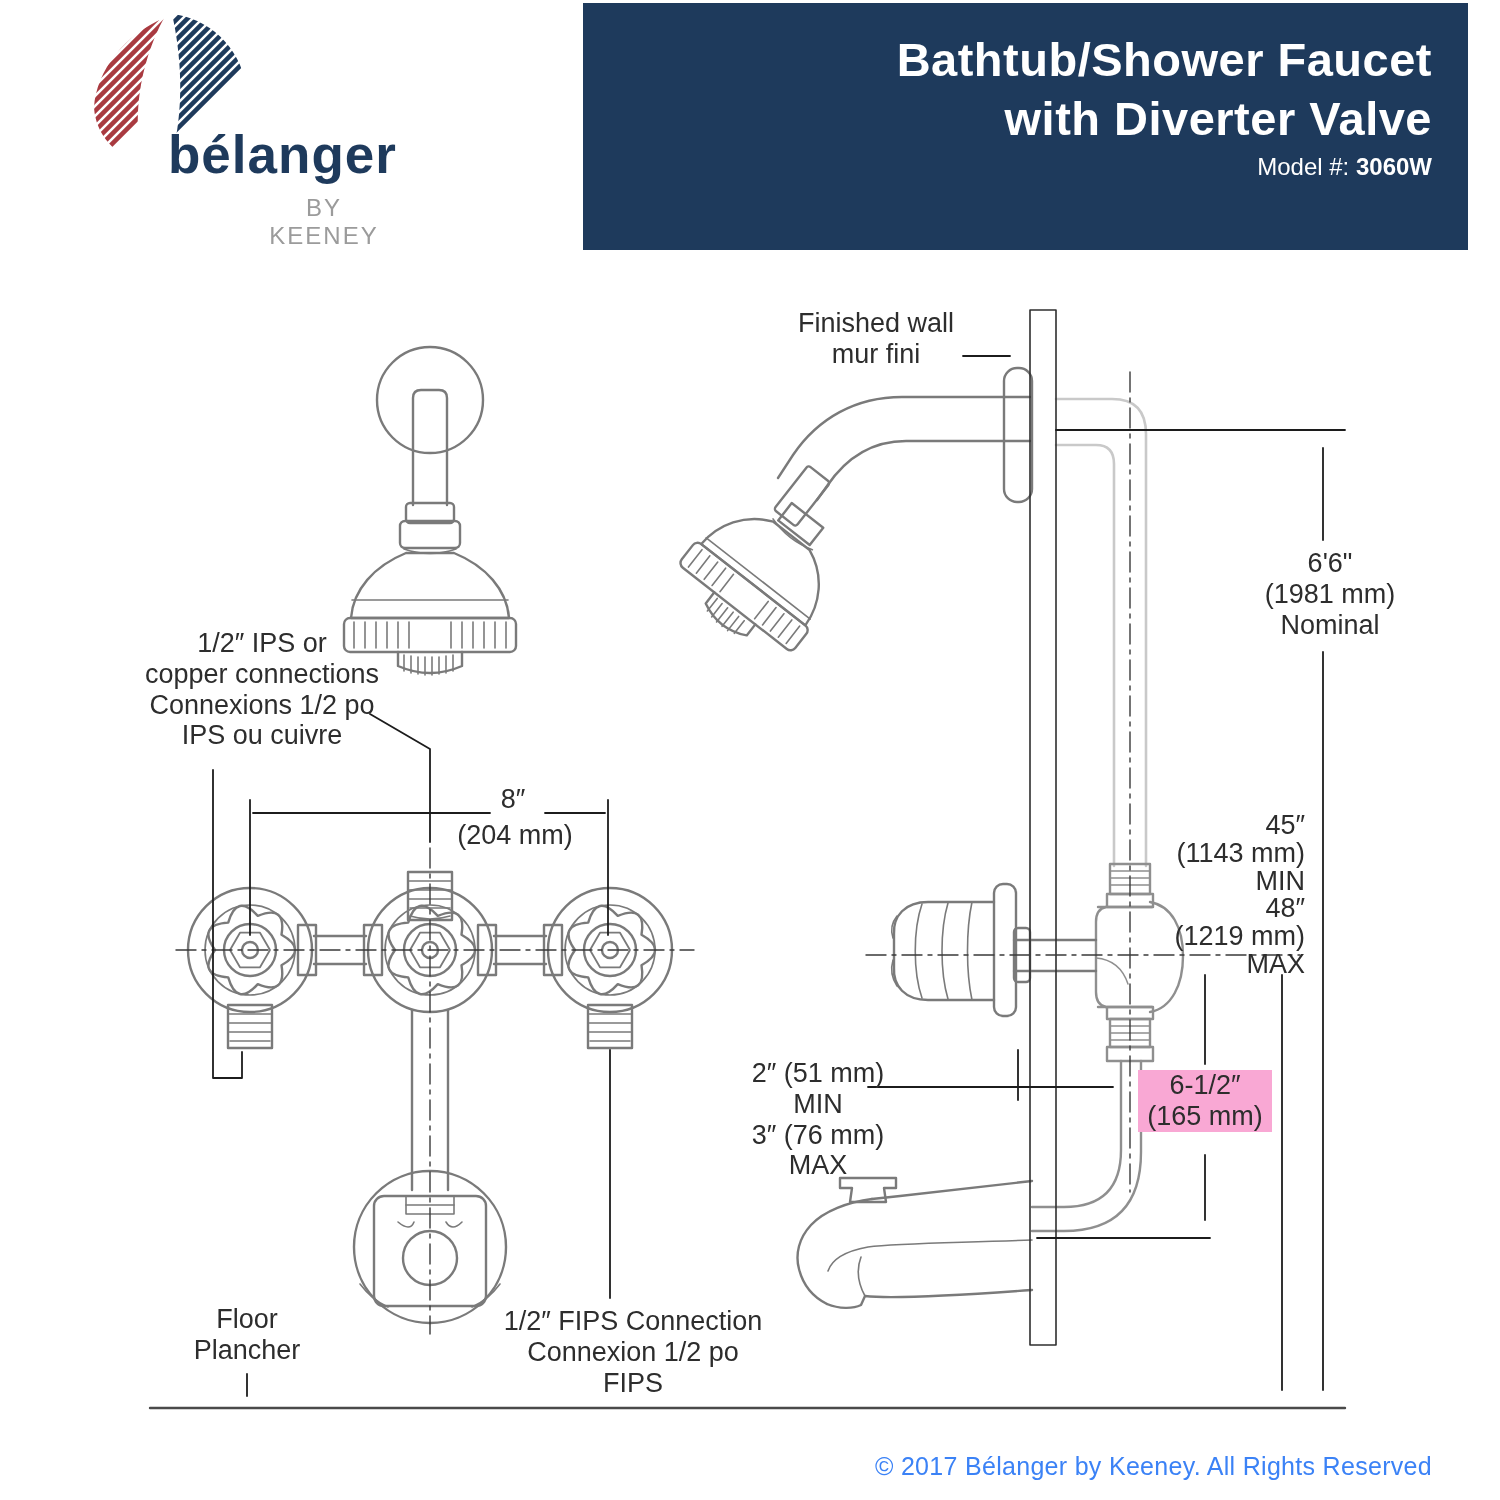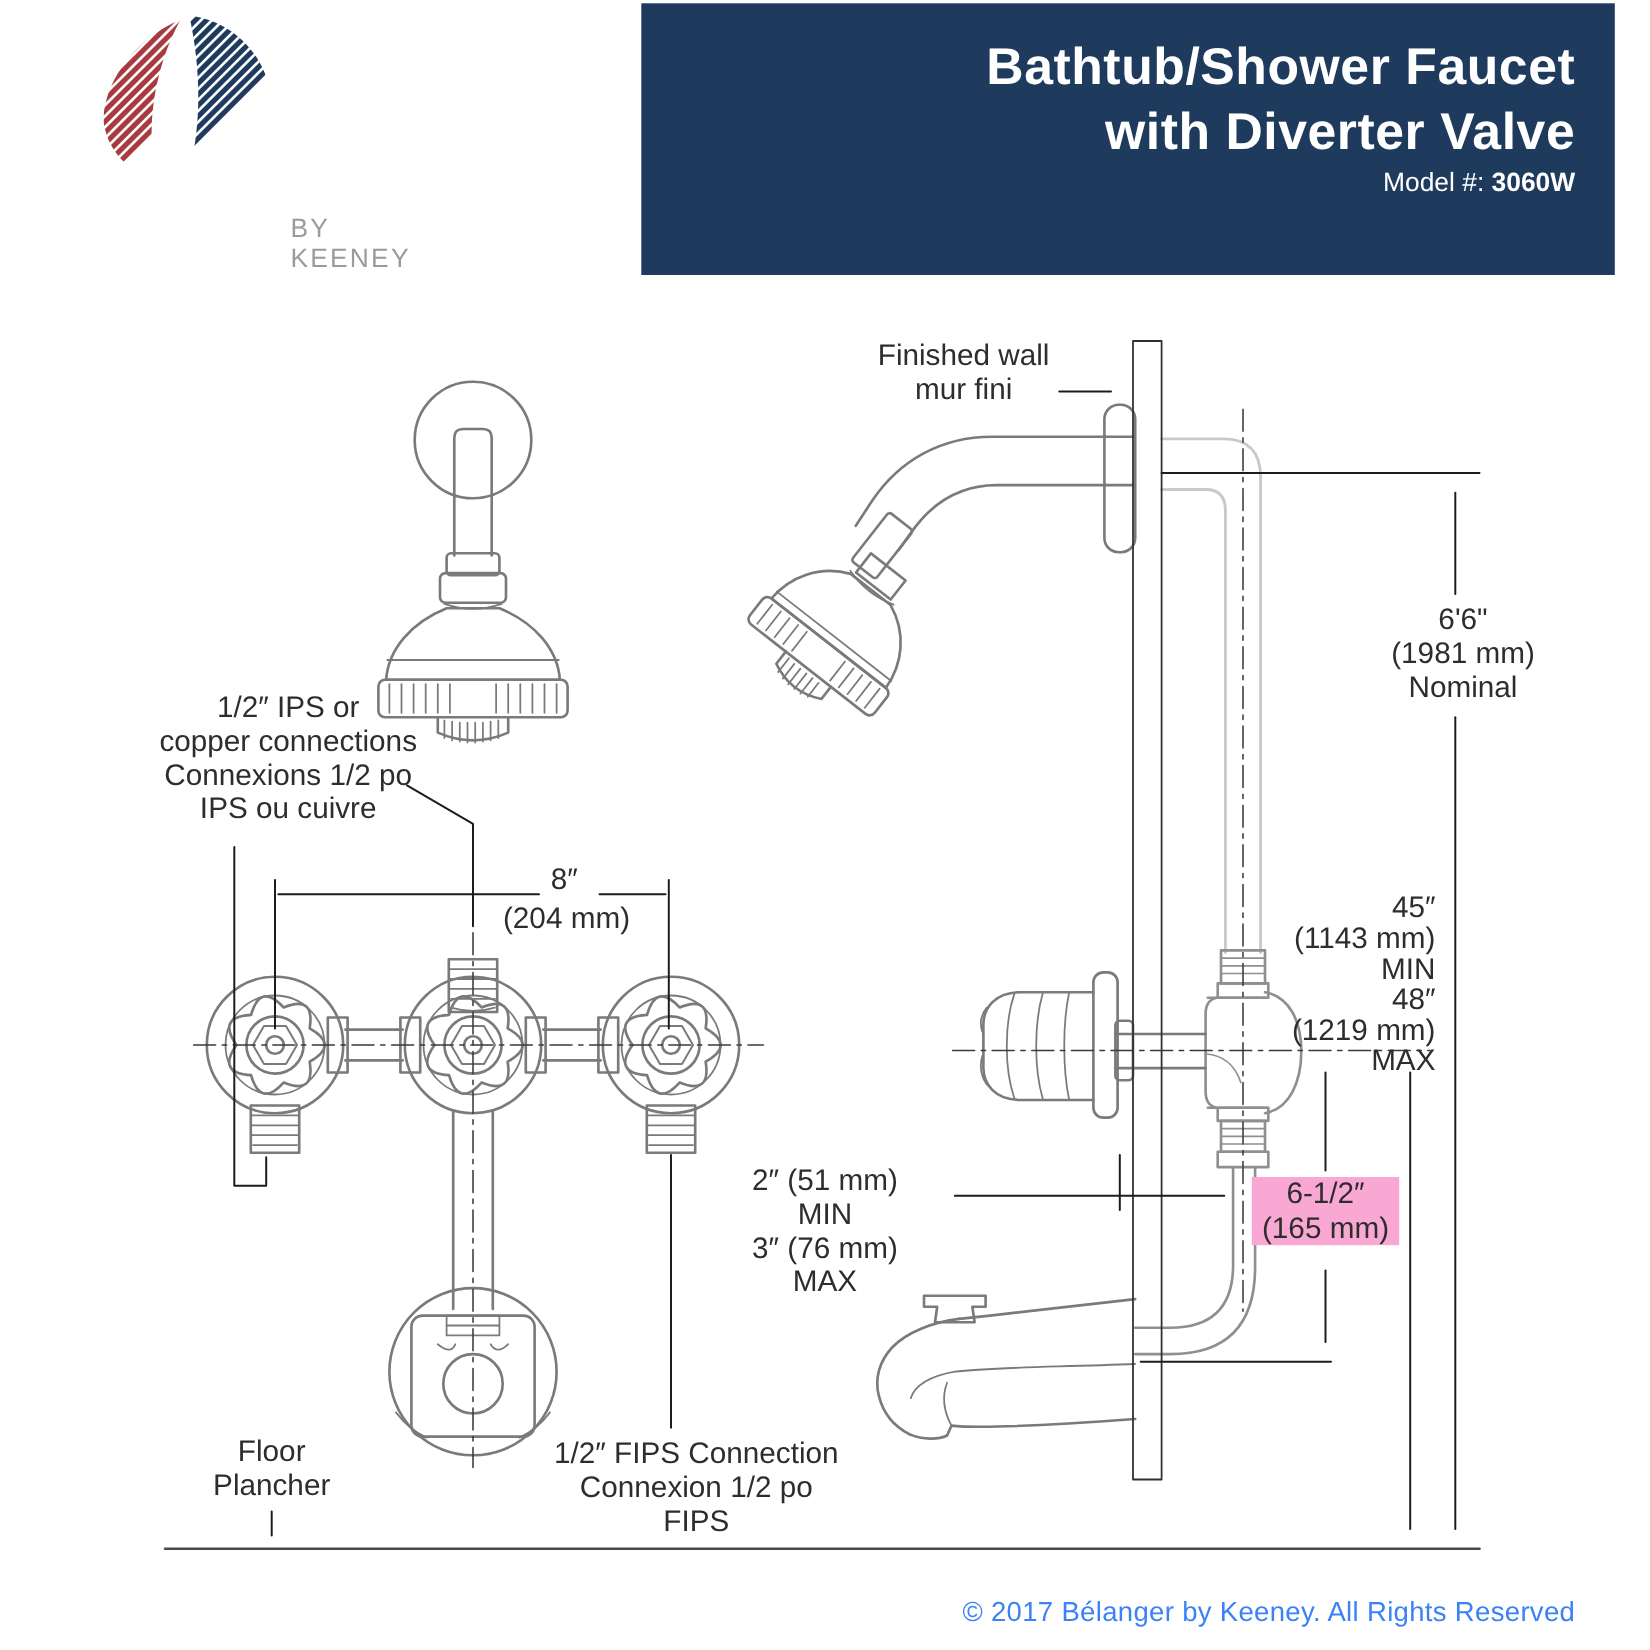--- a/index.html
+++ b/index.html
@@ -3,21 +3,21 @@
 <meta charset="utf-8">
 <style>
   html,body{margin:0;padding:0;background:#fff;}
   .page{position:relative;width:1500px;height:1500px;background:#fff;overflow:hidden;
         font-family:"Liberation Sans",sans-serif;}
 
   
   .logo-mark{position:absolute;left:84px;top:12px;}
   .brand{position:absolute;left:168px;top:124px;font-size:53px;font-weight:bold;
          color:var(--logo_navy);letter-spacing:1px;}
-  .byline{position:absolute;left:264px;top:194px;width:152px;text-align:left;
+  .byline{position:absolute;left:248px;top:194px;width:152px;text-align:center;
           font-size:24px;color:#9b9b9b;letter-spacing:2px;}
 
   
   .hdr{position:absolute;left:583px;top:3px;width:885px;height:247px;
        background:var(--header_bg);color:#fff;text-align:right;
        padding:28px 36px 0 0;box-sizing:border-box;}
   .hdr-title{font-size:47px;font-weight:bold;line-height:1.25;letter-spacing:.5px;padding-left:40px;}
   .hdr-model{margin-top:4px;font-size:24px;}
   .hdr-model b{font-weight:bold;}
 
@@ -84,20 +84,21 @@
       <line x1="-20" y1="160" x2="150" y2="-10"></line>
         <line x1="-10" y1="160" x2="160" y2="-10"></line>
       <line x1="0" y1="160" x2="170" y2="-10"></line>
         <line x1="10" y1="160" x2="180" y2="-10"></line>
       <line x1="20" y1="160" x2="190" y2="-10"></line>
         <line x1="30" y1="160" x2="200" y2="-10"></line>
       <line x1="40" y1="160" x2="210" y2="-10"></line>
         <line x1="50" y1="160" x2="220" y2="-10"></line>
     </g>
   </svg>
+  <div class="brand">bélanger</div>
   <div class="byline">BY KEENEY</div>
 
   <div class="hdr">
     <div class="hdr-title">
       <div>Bathtub/Shower Faucet</div>
       <div>with Diverter Valve</div>
     </div>
     <div class="hdr-model"><span>Model #: </span><b>3060W</b></div>
   </div>
 
@@ -360,21 +361,21 @@
 mur fini</div>
   <div class="lbl" style="left:1252px;top:548px;width:156px;">6'6"
 (1981 mm)
 Nominal</div>
   <div class="lbl lbl-right" style="left:1155px;top:772px;width:150px;margin-top:40px;">45″
 (1143 mm)
 MIN
 48″
 (1219 mm)
 MAX</div>
-  <div class="lbl" style="left:664px;top:1058px;width:172px;">2″ (51 mm)
+  <div class="lbl" style="left:732px;top:1058px;width:172px;">2″ (51 mm)
 MIN
 3″ (76 mm)
 MAX</div>
   <div class="lbl" style="left:1138px;top:1070px;width:134px;background:#f9a8d4;">6-1/2″
 (165 mm)</div>
   <div class="lbl" style="left:184px;top:1304px;width:126px;">Floor
 Plancher</div>
   <div class="lbl" style="left:494px;top:1306px;width:278px;">1/2″ FIPS Connection
 Connexion 1/2 po FIPS</div>
 

